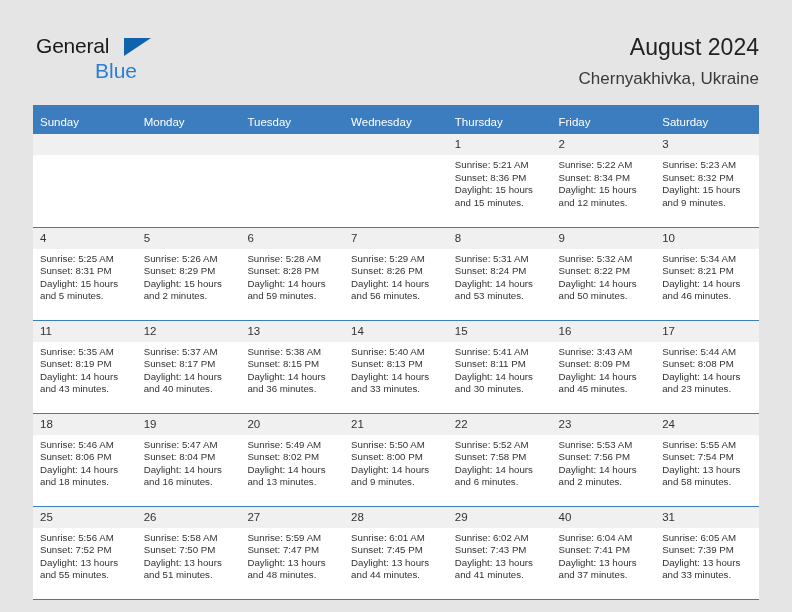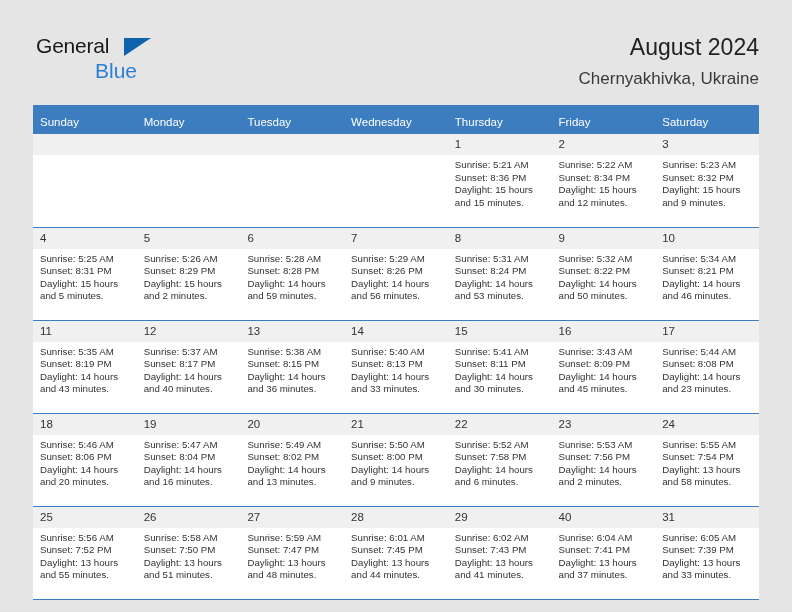--- a/index.html
+++ b/index.html
@@ -341,21 +341,21 @@
         </td>
       </tr>
 
       <tr class="week">
         <td>
           <span class="daynum">18</span>
           <div class="detail">
             <div>Sunrise: 5:46 AM</div>
             <div>Sunset: 8:06 PM</div>
             <div>Daylight: 14 hours</div>
-            <div>and 20 minutes.</div>
+            <div>and 18 minutes.</div>
           </div>
         </td>
         <td>
           <span class="daynum">19</span>
           <div class="detail">
             <div>Sunrise: 5:47 AM</div>
             <div>Sunset: 8:04 PM</div>
             <div>Daylight: 14 hours</div>
             <div>and 16 minutes.</div>
           </div>

